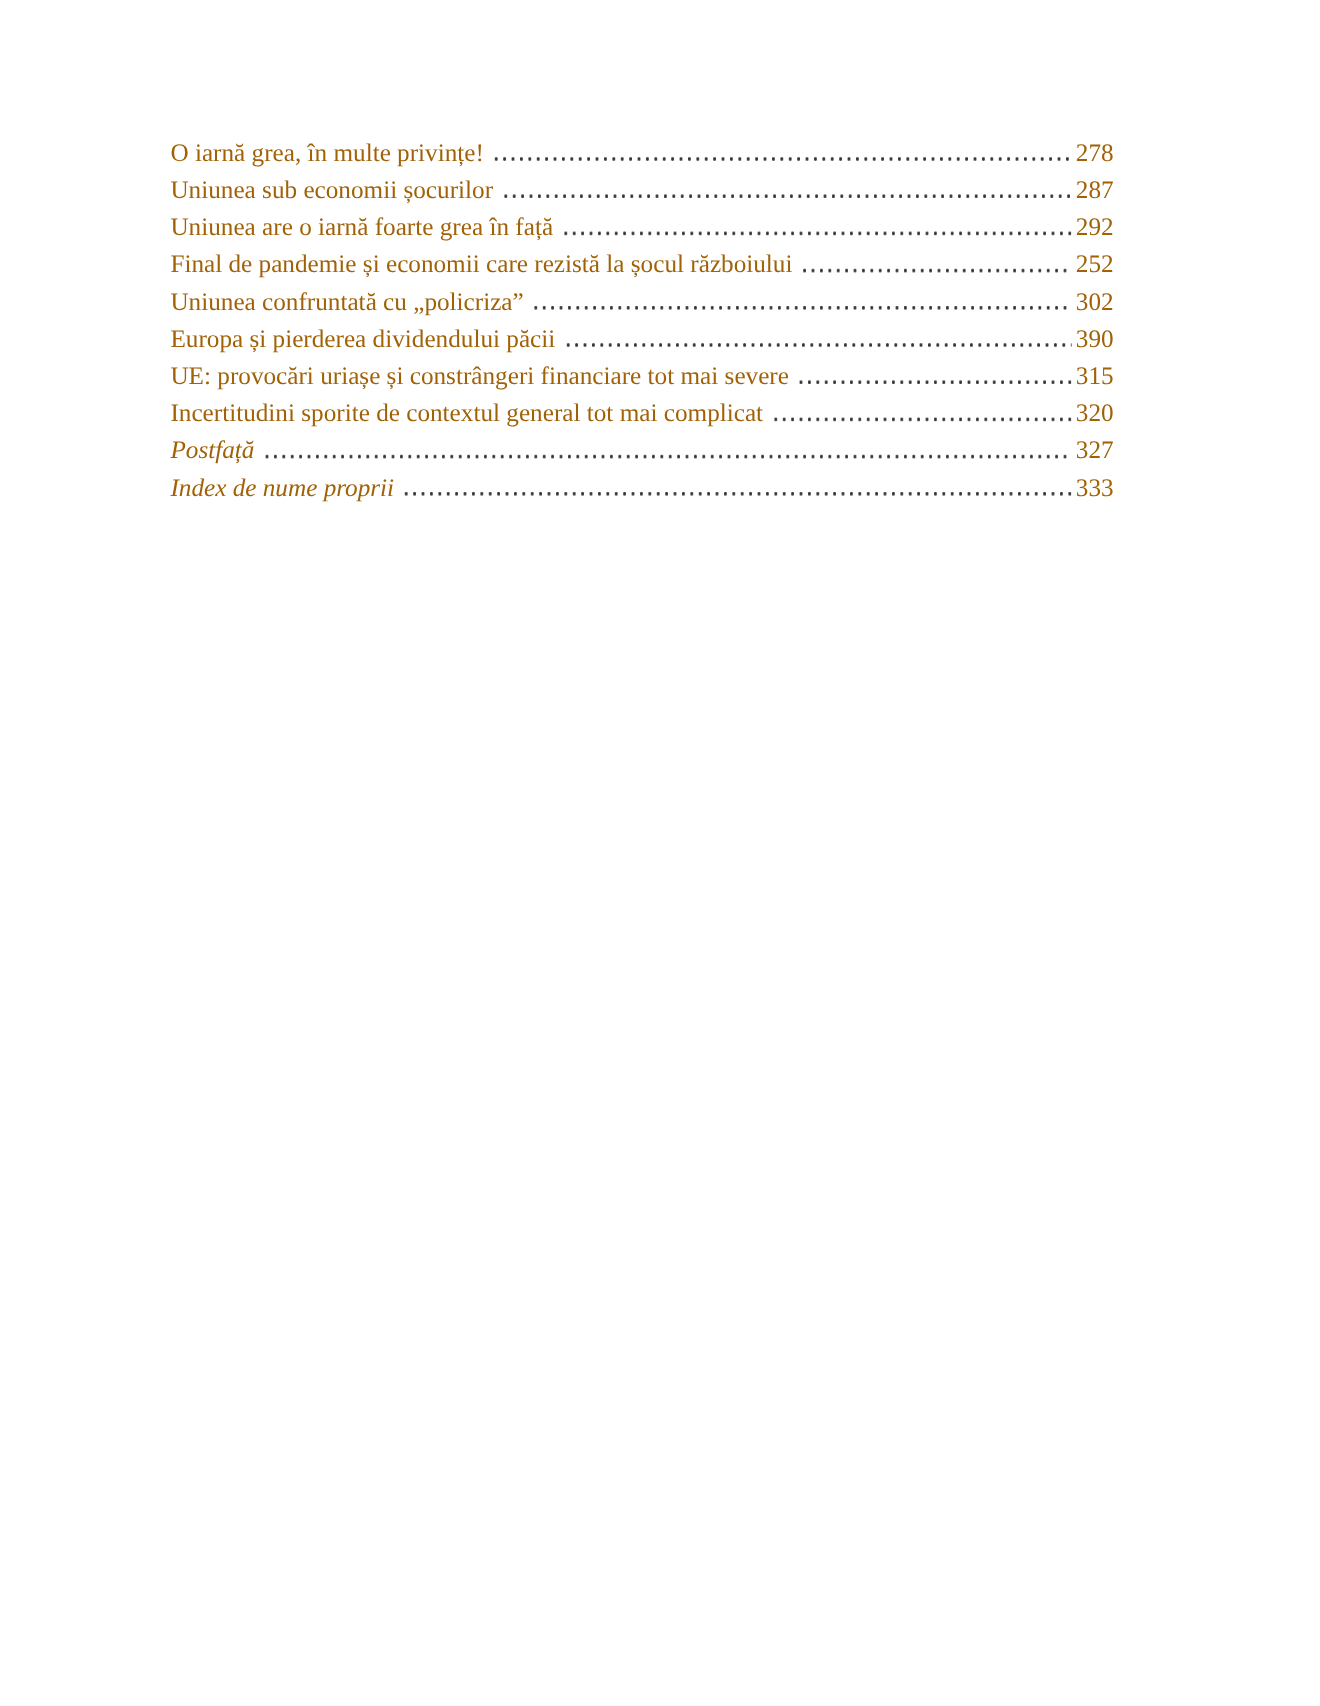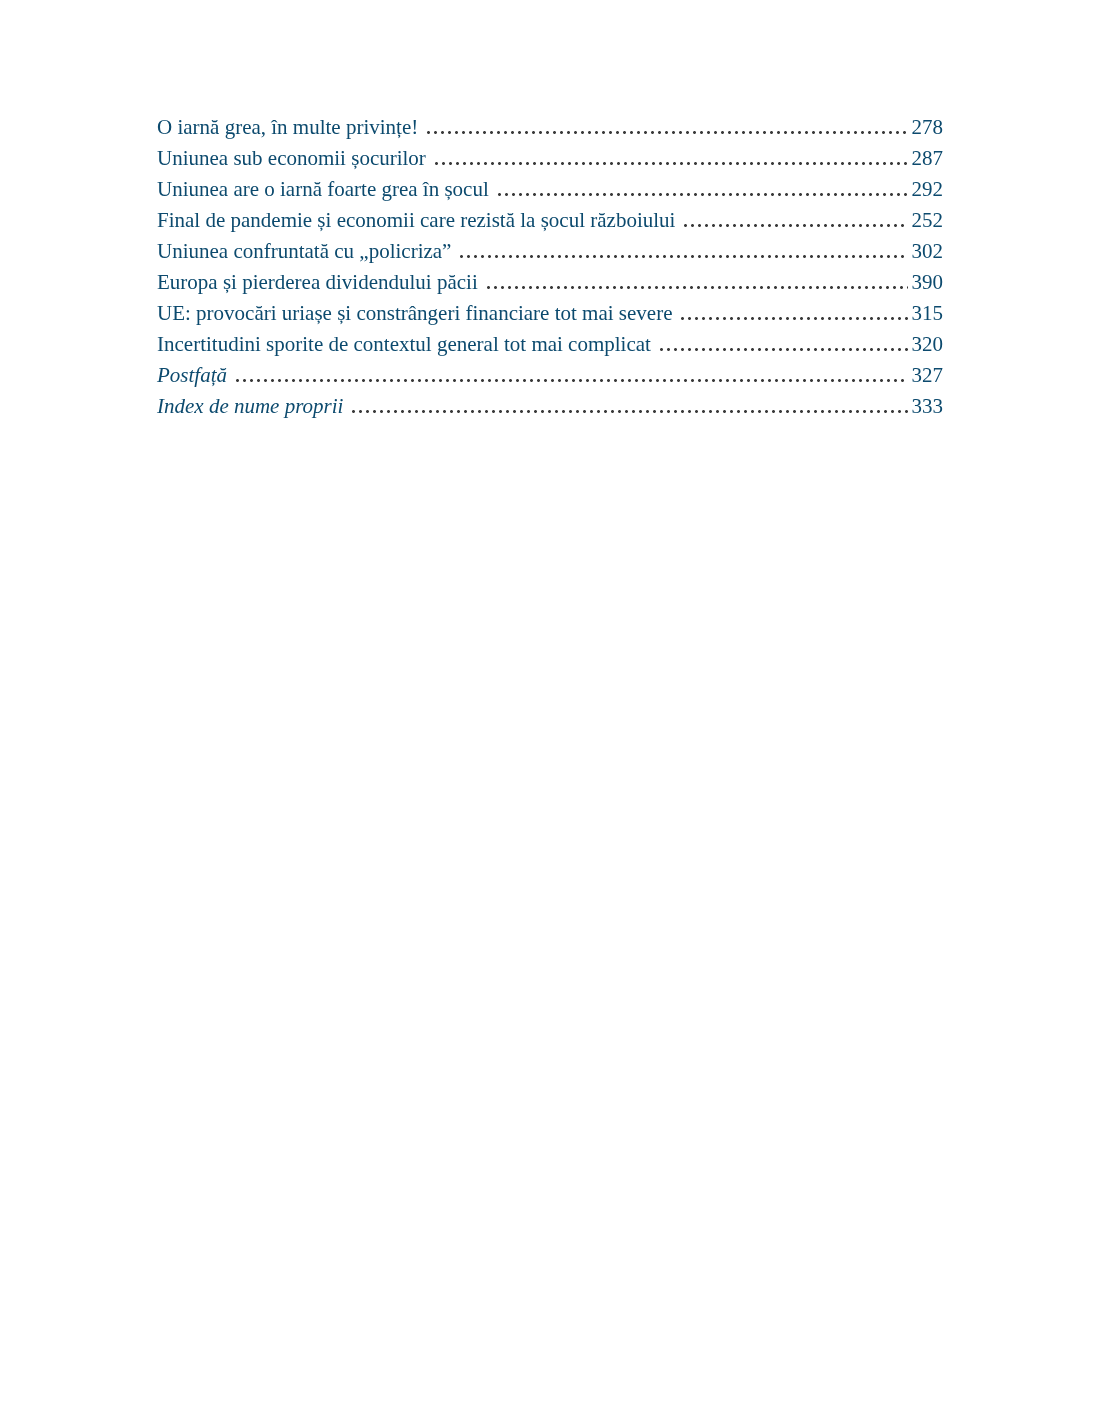--- a/index.html
+++ b/index.html
@@ -11,23 +11,23 @@
   .page {
     position: relative;
     width: 1100px;
     height: 1422px;
     background: #ffffff;
     overflow: hidden;
   }
   .toc-block {
     position: absolute;
     top: 112px;
-    left: 157px;
+    left: 142px;
     width: 786px;
-    color: #0c4a6e;
+    color: #a16207;
     font-size: 21px;
     line-height: 31px;
   }
   .toc-row {
     display: flex;
     align-items: baseline;
   }
   .toc-title {
     white-space: nowrap;
     flex: 0 0 auto;
@@ -62,21 +62,21 @@
           <span class="toc-title">O iarnă grea, în multe privințe!</span>
           <span class="dot-leader"></span>
           <span class="toc-page">278</span>
         </div>
         <div class="toc-row">
           <span class="toc-title">Uniunea sub economii șocurilor</span>
           <span class="dot-leader"></span>
           <span class="toc-page">287</span>
         </div>
         <div class="toc-row">
-          <span class="toc-title">Uniunea are o iarnă foarte grea în șocul</span>
+          <span class="toc-title">Uniunea are o iarnă foarte grea în față</span>
           <span class="dot-leader"></span>
           <span class="toc-page">292</span>
         </div>
         <div class="toc-row">
           <span class="toc-title">Final de pandemie și economii care rezistă la șocul războiului</span>
           <span class="dot-leader"></span>
           <span class="toc-page">252</span>
         </div>
         <div class="toc-row">
           <span class="toc-title">Uniunea confruntată cu „policriza”</span>

